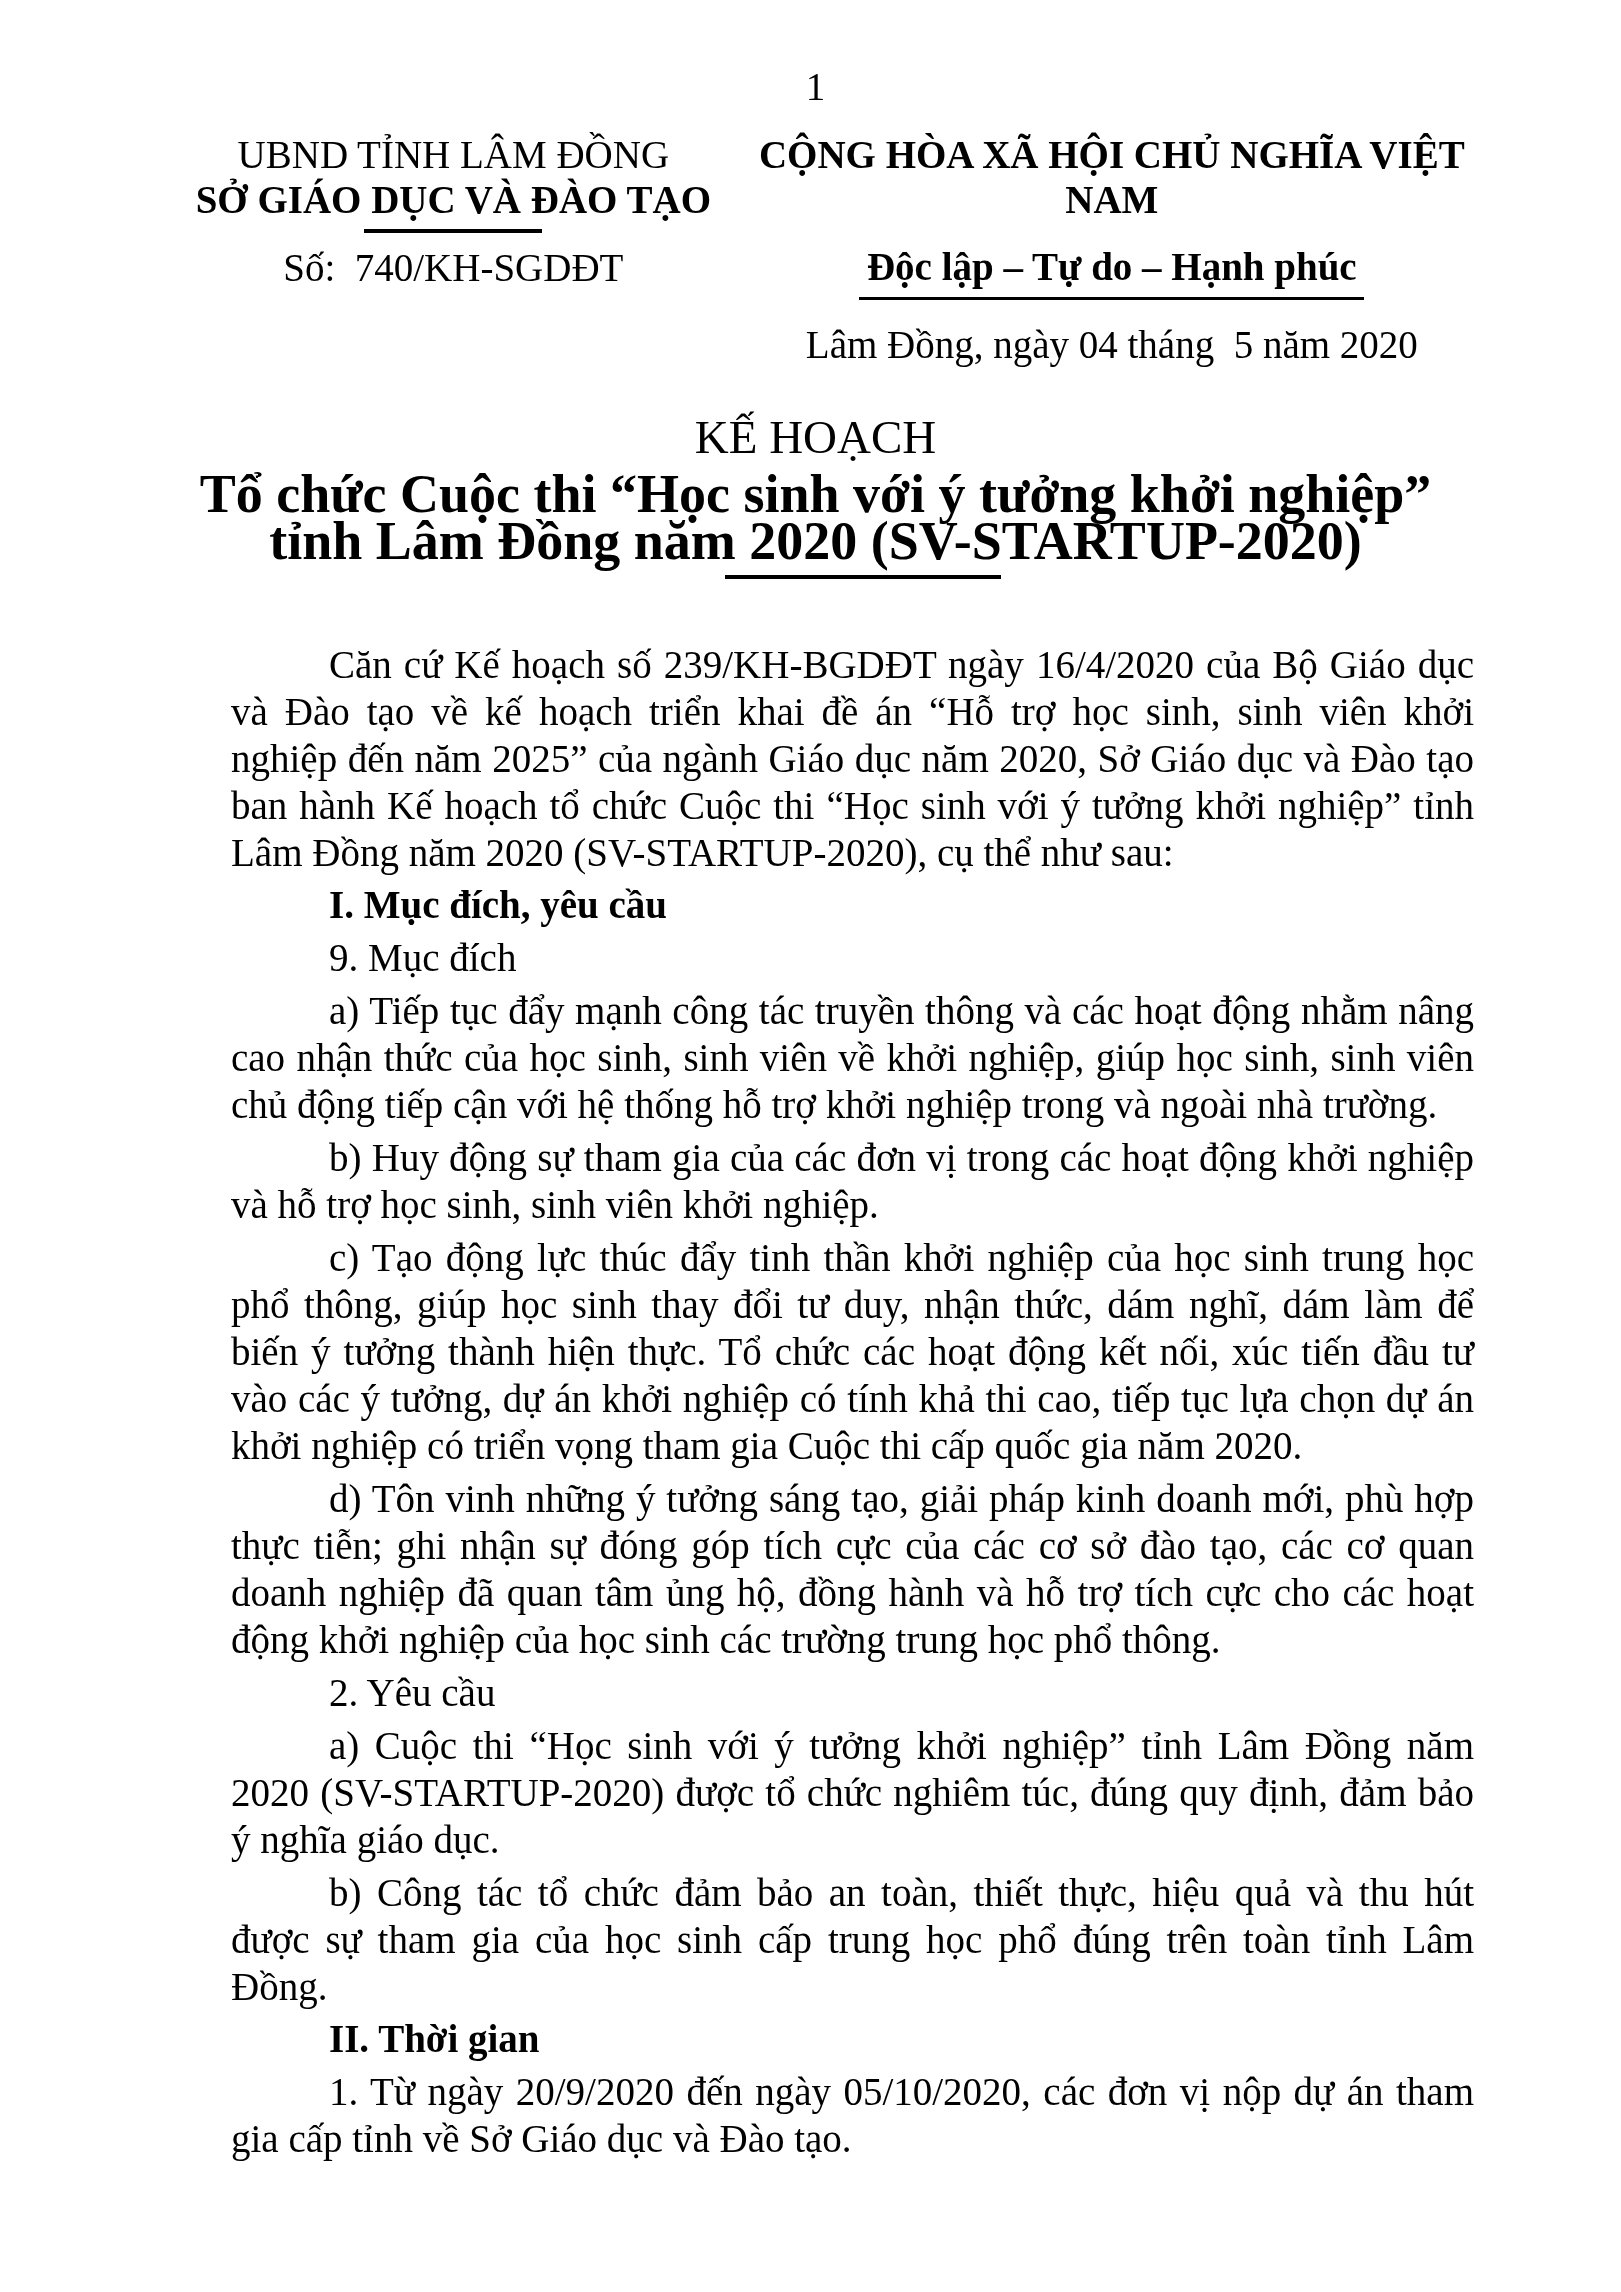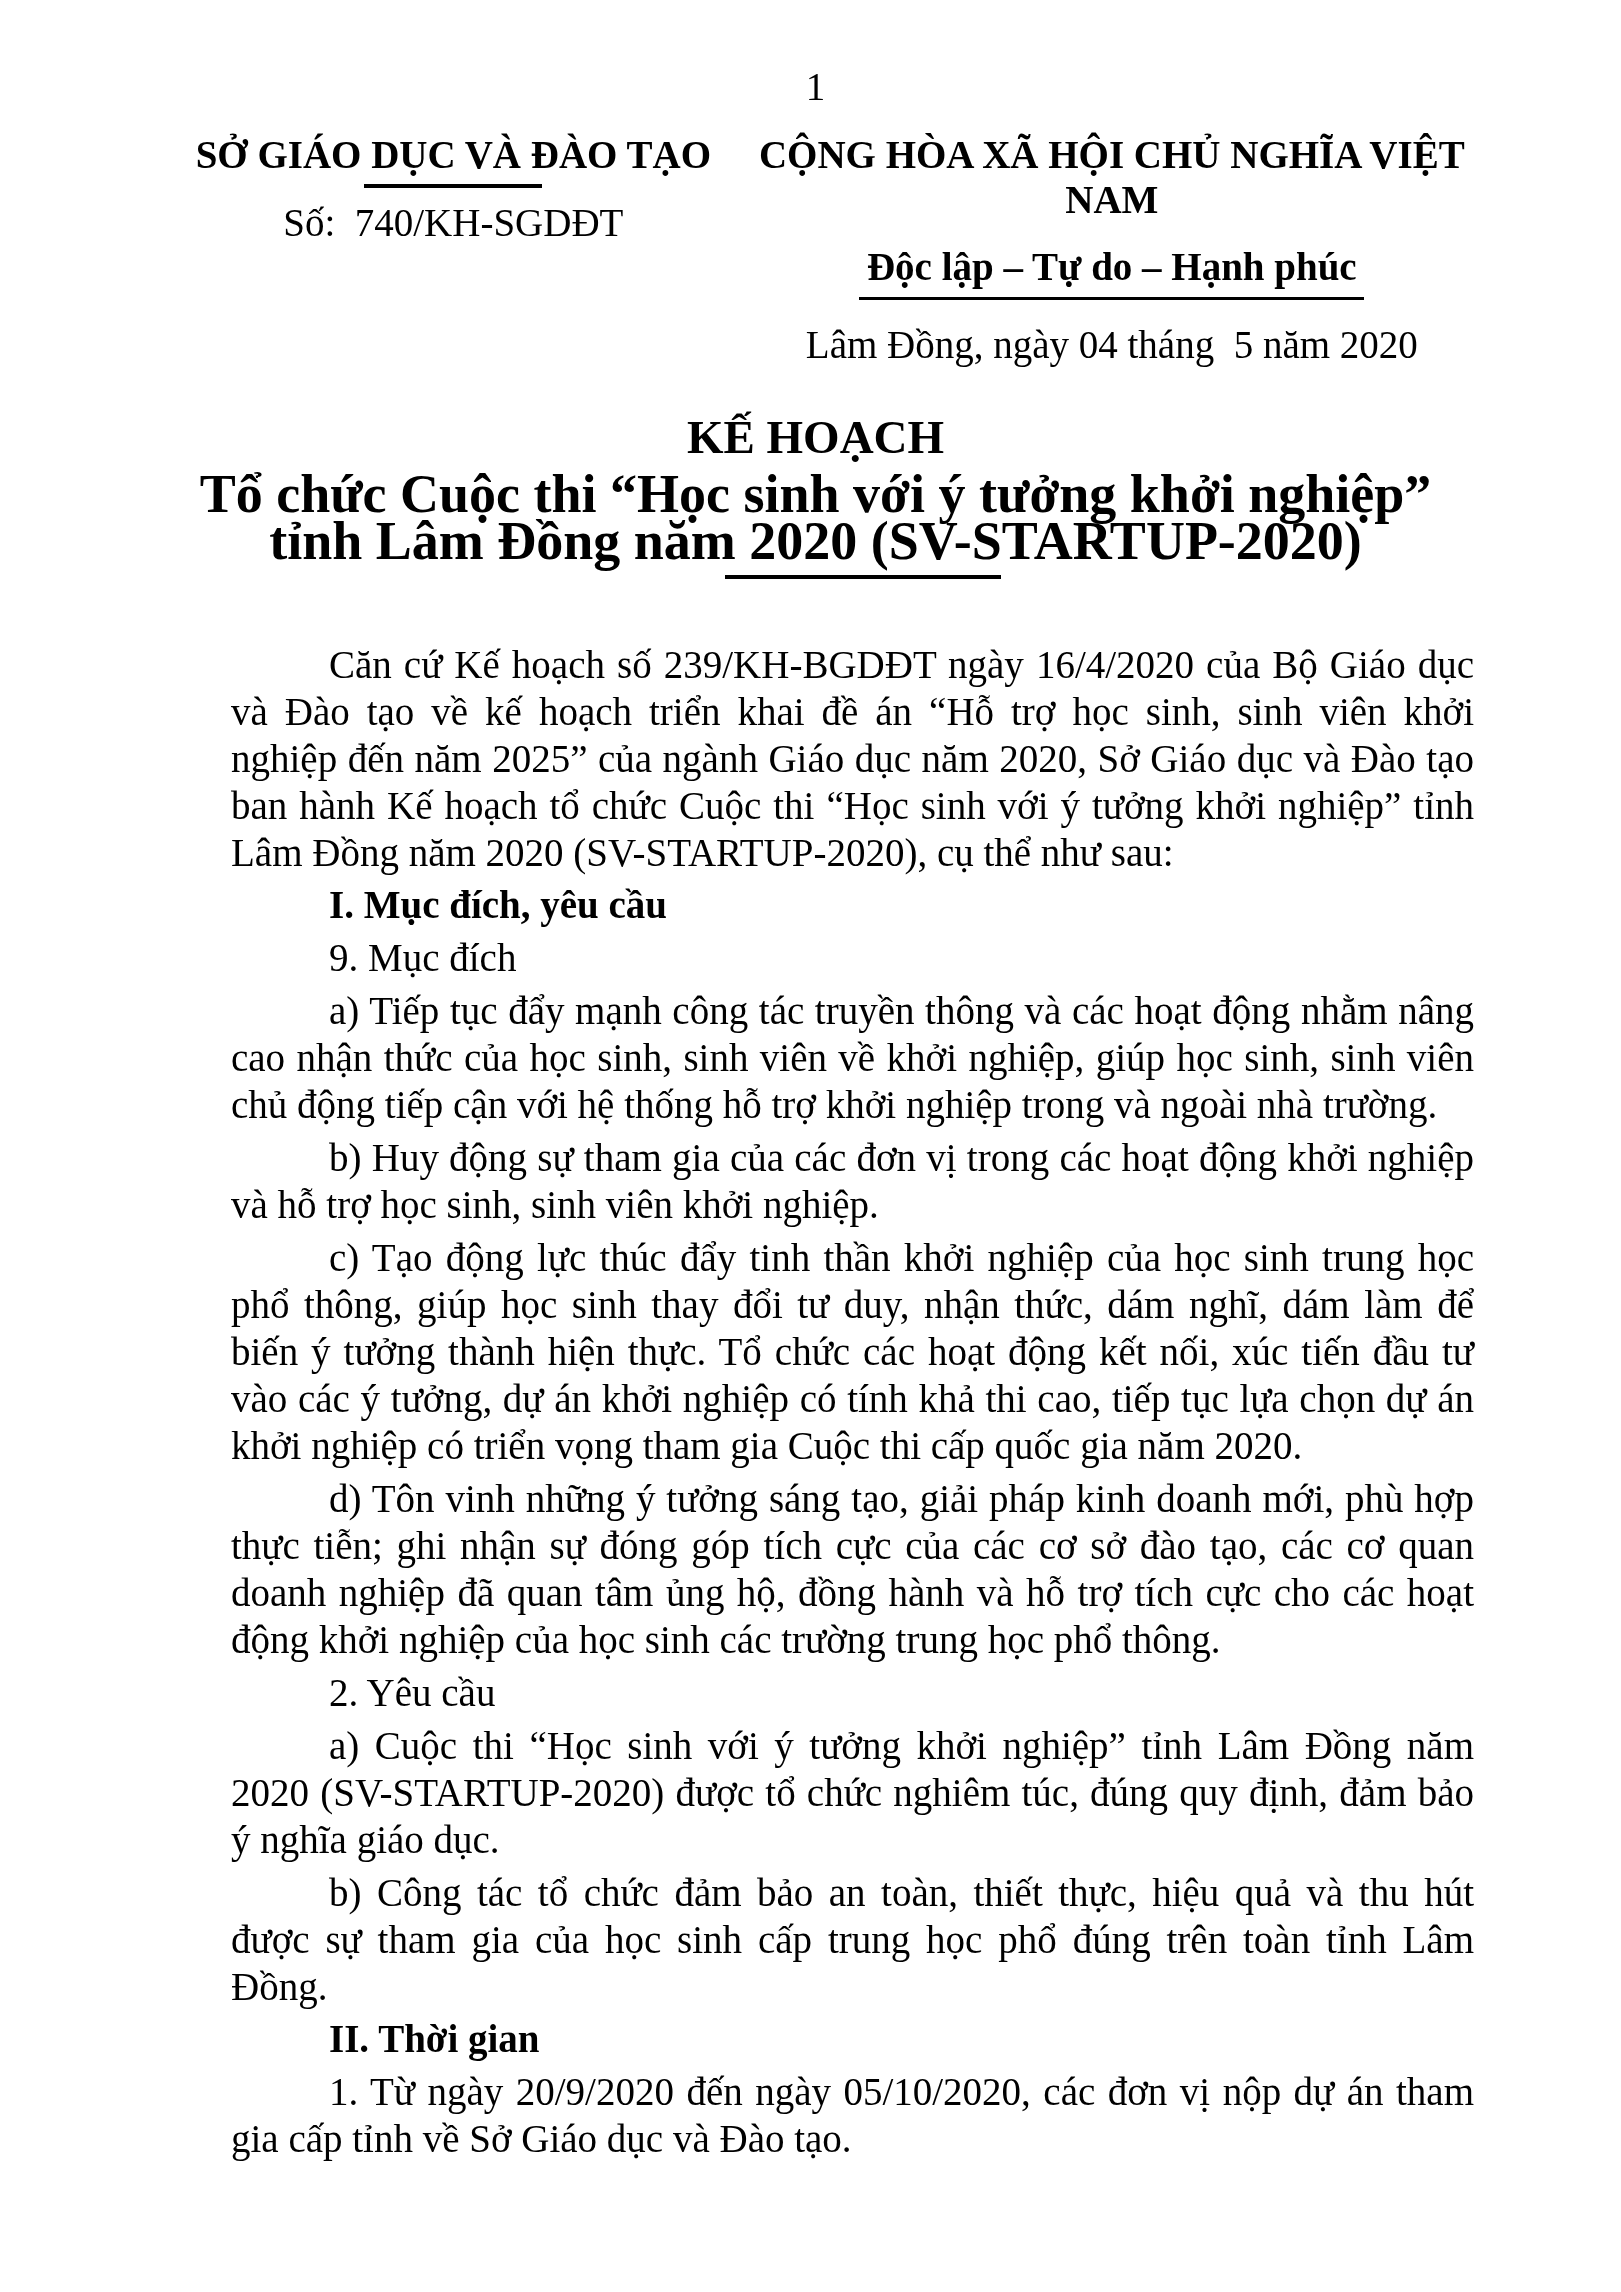--- a/index.html
+++ b/index.html
@@ -54,21 +54,21 @@
     margin-top: 21.6px;
     line-height: 45px;
   }
   
   .title-block {
     text-align: center;
     margin-top: 45px;
   }
   .doc-type {
     font-size: 47px;
-    font-weight: bold;
+    font-weight: normal;
     line-height: 51px;
   }
   .doc-title {
     font-size: 54px;
     font-weight: bold;
     line-height: 47px;
   }
   .doc-title-first { margin-top: 7.8px; }
   .rule-title {
     width: 276px;
@@ -93,20 +93,21 @@
 <body>
 
 <div class="page">
 
   <div class="page-number-row">
     <span>1</span>
   </div>
 
   <div class="header">
     <div class="header-left">
+      <div class="hline">UBND TỈNH LÂM ĐỒNG</div>
       <div class="hline bold">SỞ GIÁO DỤC VÀ ĐÀO TẠO</div>
       <div class="rule-left"></div>
       <div class="doc-number preserve">Số:  740/KH-SGDĐT</div>
     </div>
     <div class="header-right">
       <div class="hline bold">CỘNG HÒA XÃ HỘI CHỦ NGHĨA VIỆT NAM</div>
       <div class="motto-line">
         <span class="bold motto">Độc lập – Tự do – Hạnh phúc</span>
       </div>
       <div class="place-date italic preserve">Lâm Đồng, ngày 04 tháng  5 năm 2020</div>

